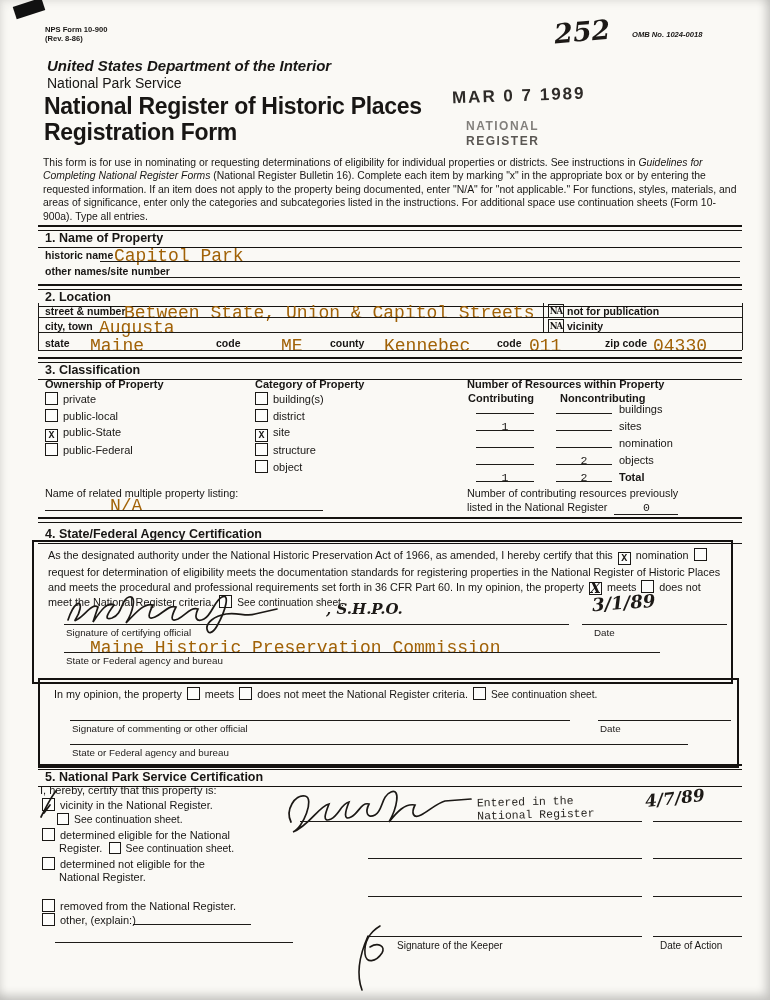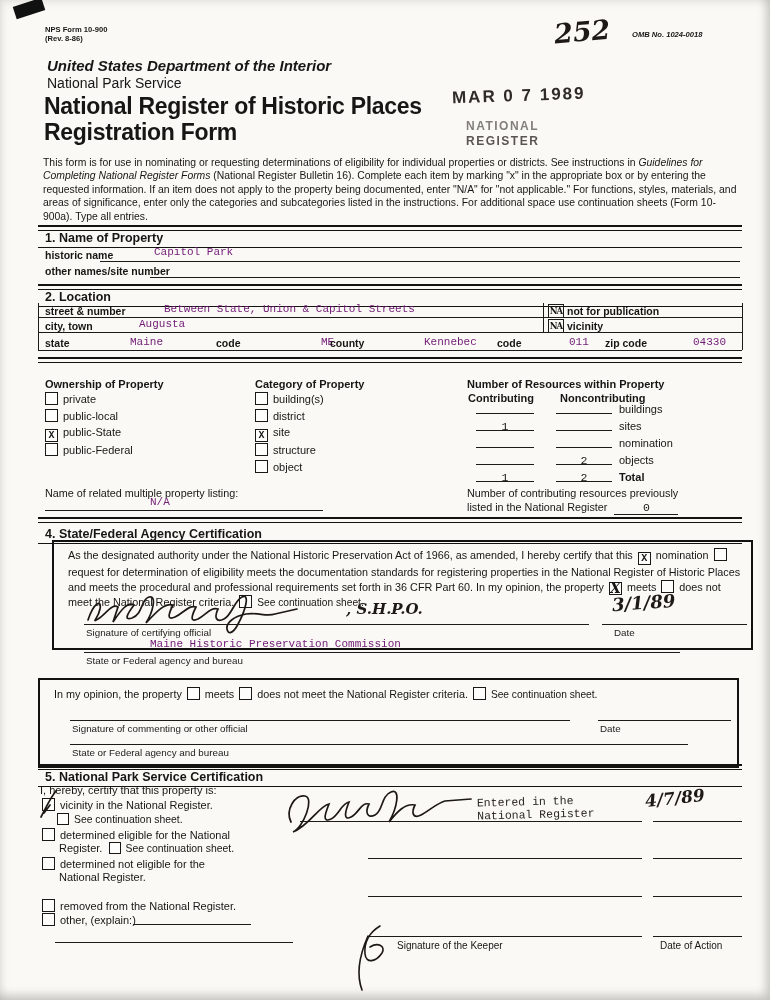--- a/index.html
+++ b/index.html
@@ -2,21 +2,21 @@
 <html><head>
 <meta charset="utf-8">
 <style>
   html,body{margin:0;padding:0;background:#e9e7e3;}
   .page{position:relative;width:770px;height:1000px;background:#faf9f5;overflow:hidden;
         font-family:"Liberation Sans",sans-serif;color:#181614;
         box-shadow:inset -4px -5px 10px rgba(0,0,0,.20), inset 3px 3px 8px rgba(0,0,0,.07);}
   .abs{position:absolute;}
   .lbl{font-weight:bold;font-size:10.5px;color:#181614;}
   .lbl-sm{font-weight:bold;font-size:9.5px;color:#232120;}
-  .typed{font-family:"Liberation Mono","DejaVu Sans Mono",monospace;font-size:11px;color:#701a75;white-space:nowrap;margin-left:40px;}
+  .typed{font-family:"Liberation Mono","DejaVu Sans Mono",monospace;font-size:18px;color:#a16207;white-space:nowrap;}
   .hand{font-family:"DejaVu Serif",serif;font-style:italic;font-weight:bold;color:#1c1916;white-space:nowrap;}
   .hline{position:absolute;height:0;border-top:1.6px solid #1d1b18;}
   .vline{position:absolute;width:0;border-left:1.5px solid #1d1b18;}
   .sec-rule{position:absolute;left:38px;width:704px;height:3px;border-top:2.2px solid #151310;border-bottom:1.2px solid #151310;}
   .sec-title{position:absolute;left:38px;width:704px;font-weight:bold;font-size:12.5px;padding:2px 0 2px 7px;border-bottom:1.8px solid #151310;box-sizing:border-box;}
   .cb{display:inline-block;width:11px;height:11px;border:1.4px solid #1a1815;background:#fdfdfb;
       vertical-align:-2px;text-align:center;position:relative;}
   .cb i{font-style:normal;font-family:"Liberation Mono",monospace;font-weight:bold;font-size:10px;line-height:11px;display:block;}
   .cb .handx{font-family:"DejaVu Serif",serif;font-style:italic;font-size:14px;line-height:10px;overflow:visible;}
   .opt{position:absolute;font-size:11px;white-space:nowrap;}
@@ -96,20 +96,21 @@
   <span class="abs typed" style="left:249px;top:336px;padding-left:32px;">ME</span>
   <span class="abs lbl" style="left:330px;top:337px;">county</span>
   <span class="abs typed" style="left:384px;top:336px;">Kennebec</span>
   <span class="abs lbl" style="left:497px;top:337px;">code</span>
   <span class="abs typed" style="left:529px;top:336px;">011</span>
   <span class="abs lbl" style="left:605px;top:337px;">zip code</span>
   <span class="abs typed" style="left:653px;top:336px;">04330</span>
   <div class="hline" style="left:38px;top:350px;width:704px;border-top-width:1.8px;"></div>
 
   <div class="sec-rule" style="top:357px;"></div>
+  <div class="sec-title" style="top:361px;">3. Classification</div>
 
   <span class="abs colhead" style="left:45px;top:378px;">Ownership of Property</span>
   <span class="abs colhead" style="left:255px;top:378px;">Category of Property</span>
   <span class="abs colhead" style="left:467px;top:378px;">Number of Resources within Property</span>
 
   <div class="opt" style="left:45px;top:392px;"><span class="cb"><i></i></span><span>private</span></div>
   <div class="opt" style="left:45px;top:409px;"><span class="cb"><i></i></span><span>public-local</span></div>
   <div class="opt" style="left:45px;top:426px;"><span class="cb"><i>X</i></span><span>public-State</span></div>
   <div class="opt" style="left:45px;top:443px;"><span class="cb"><i></i></span><span>public-Federal</span></div>
 
@@ -148,21 +149,21 @@
 
   <span class="abs" style="left:467px;top:487px;font-size:10.8px;">Number of contributing resources previously</span>
   <div class="abs" style="left:467px;top:500px;font-size:10.8px;white-space:nowrap;">
     <span>listed in the National Register</span>
     <span class="blank" style="position:static;display:inline-block;width:64px;margin-left:4px;"><i>0</i></span>
   </div>
 
   <div class="sec-rule" style="top:517px;"></div>
   <div class="sec-title" style="top:525px;">4. State/Federal Agency Certification</div>
 
-  <div class="cert-box" style="left:52px;top:540px;width:701px;height:110px;">
+  <div class="cert-box" style="left:32px;top:540px;width:701px;height:144px;">
     <p class="cert-p" style="left:14px;top:6px;width:674px;">
       <span>As the designated authority under the National Historic Preservation Act of 1966, as amended, I hereby certify that this</span>
       <span class="cb"><i>X</i></span>
       <span>nomination</span>
       <span class="cb"><i></i></span>
       <span>request for determination of eligibility meets the documentation standards for registering properties in the National Register of Historic Places and meets the procedural and professional requirements set forth in 36 CFR Part 60. In my opinion, the property</span>
       <span class="cb"><i class="handx">X</i></span>
       <span>meets</span>
       <span class="cb"><i></i></span>
       <span>does not meet the National Register criteria.</span>

